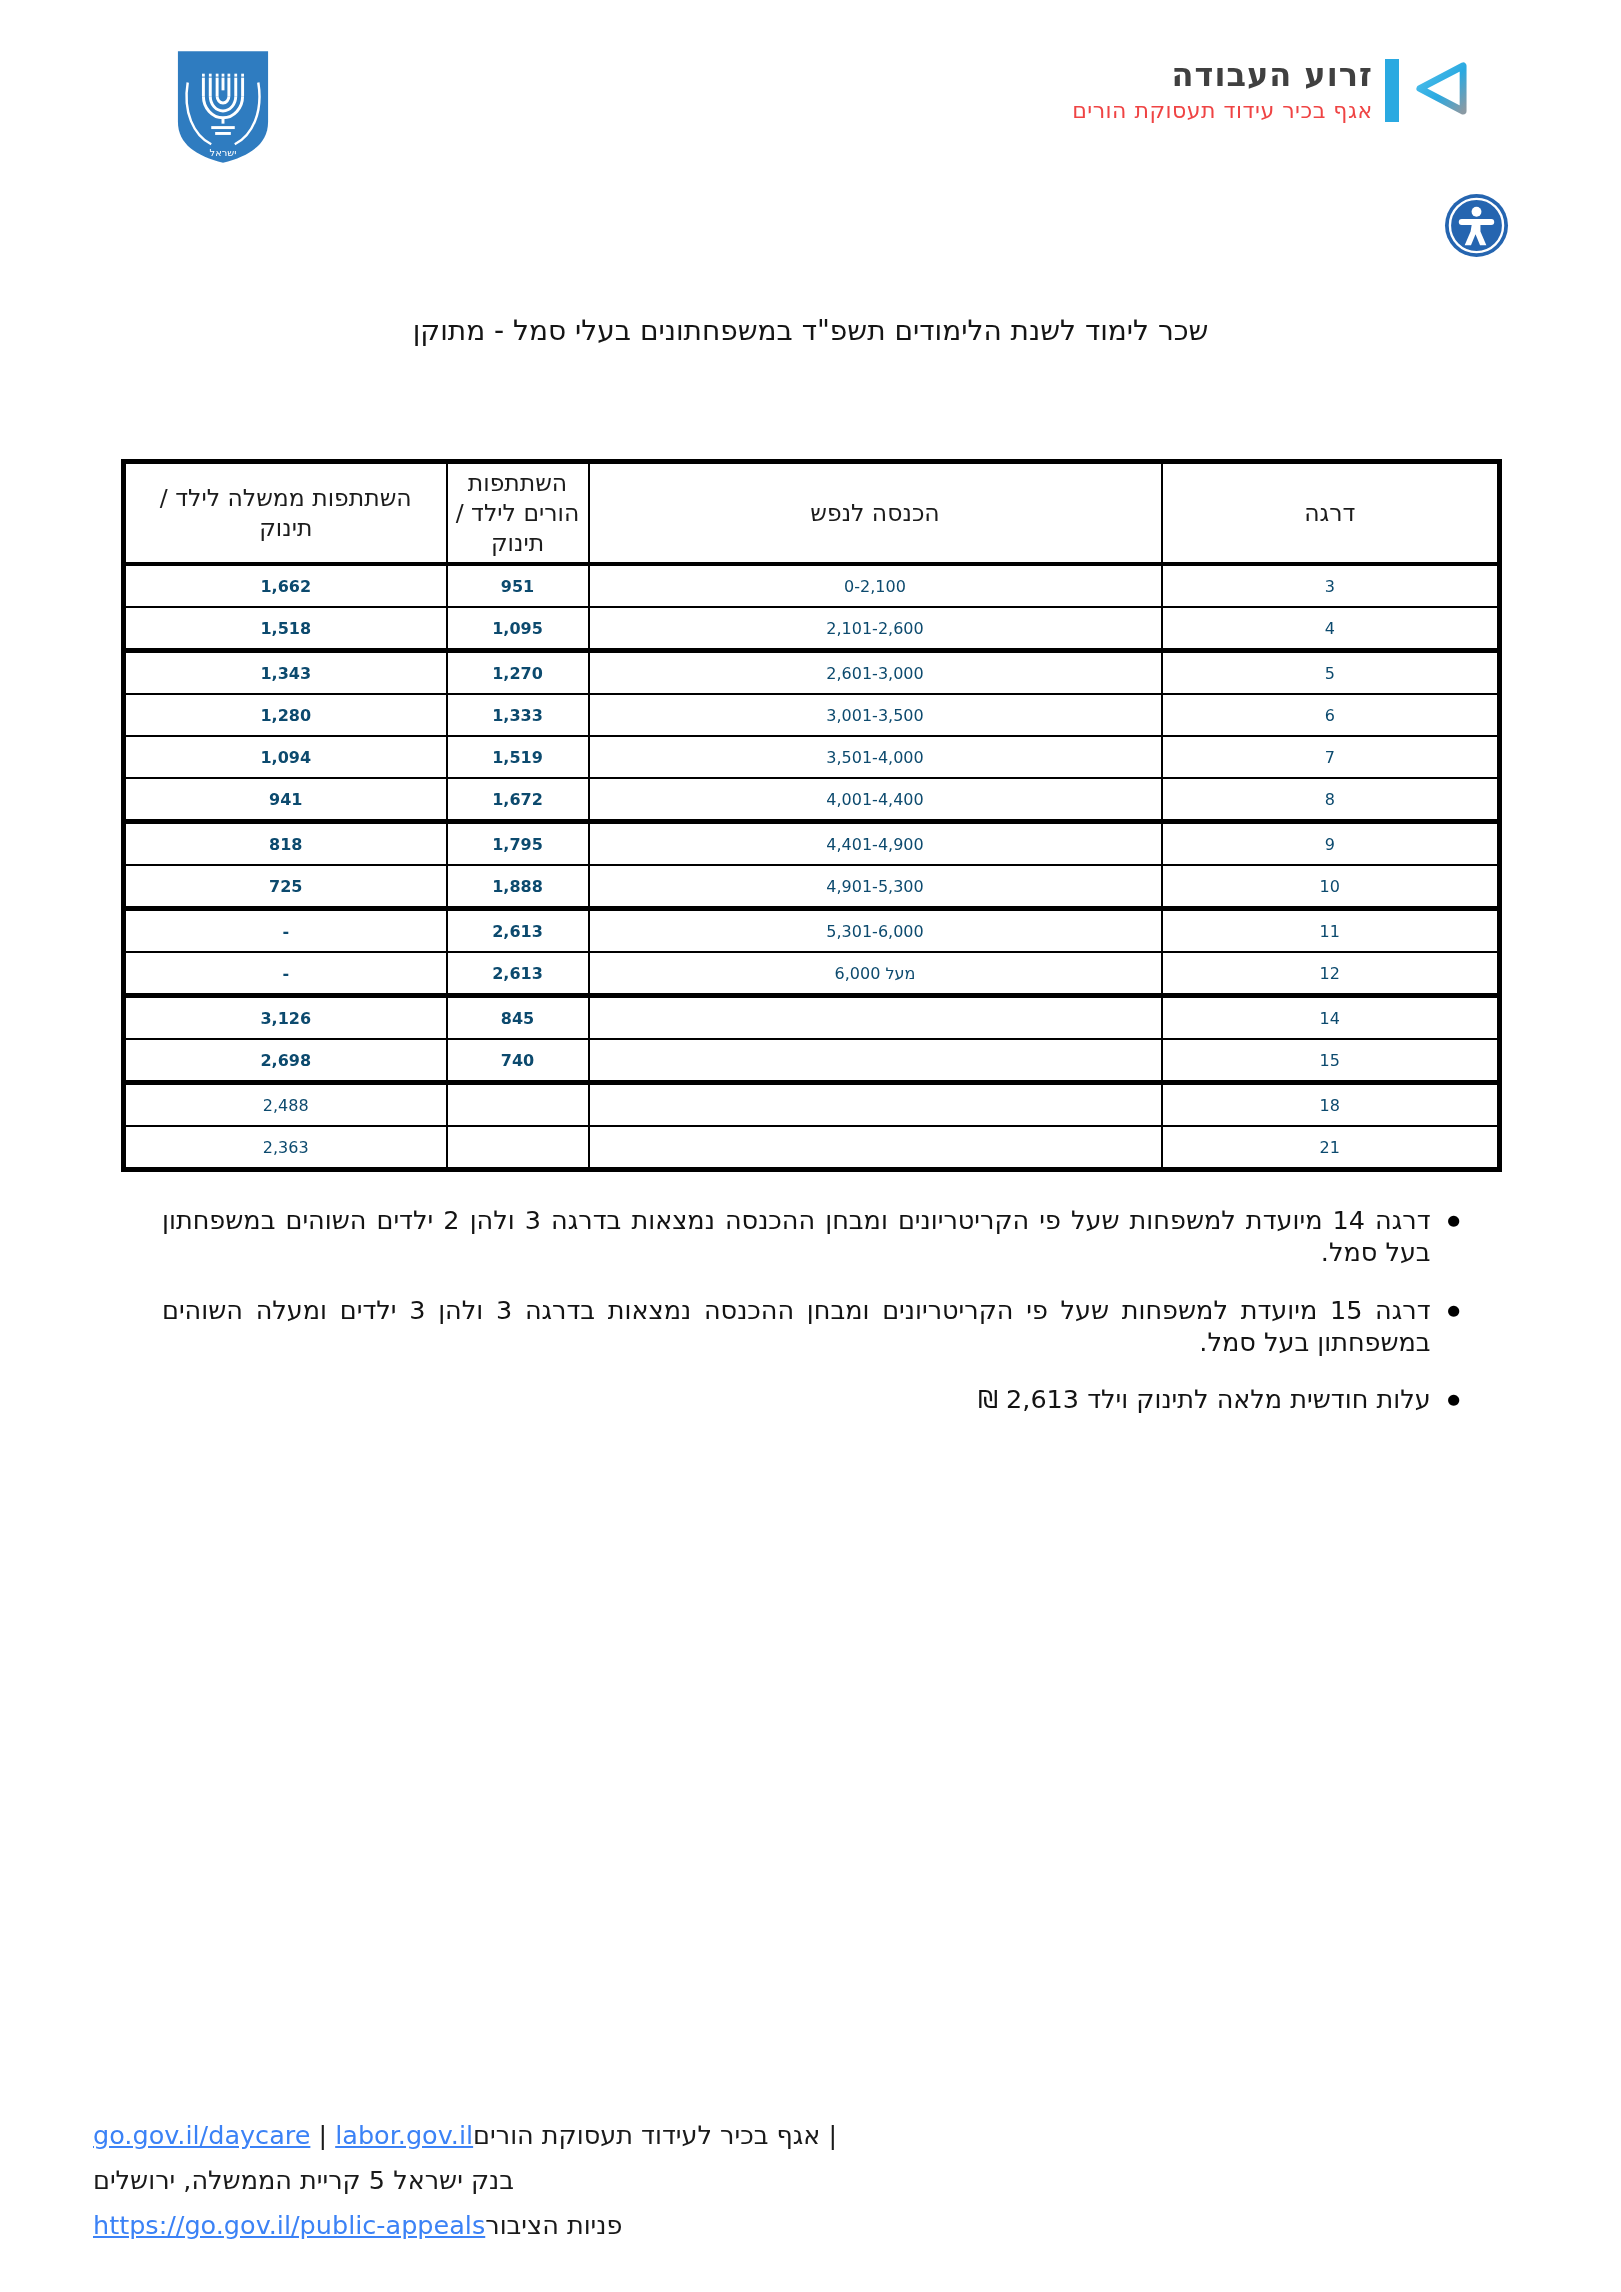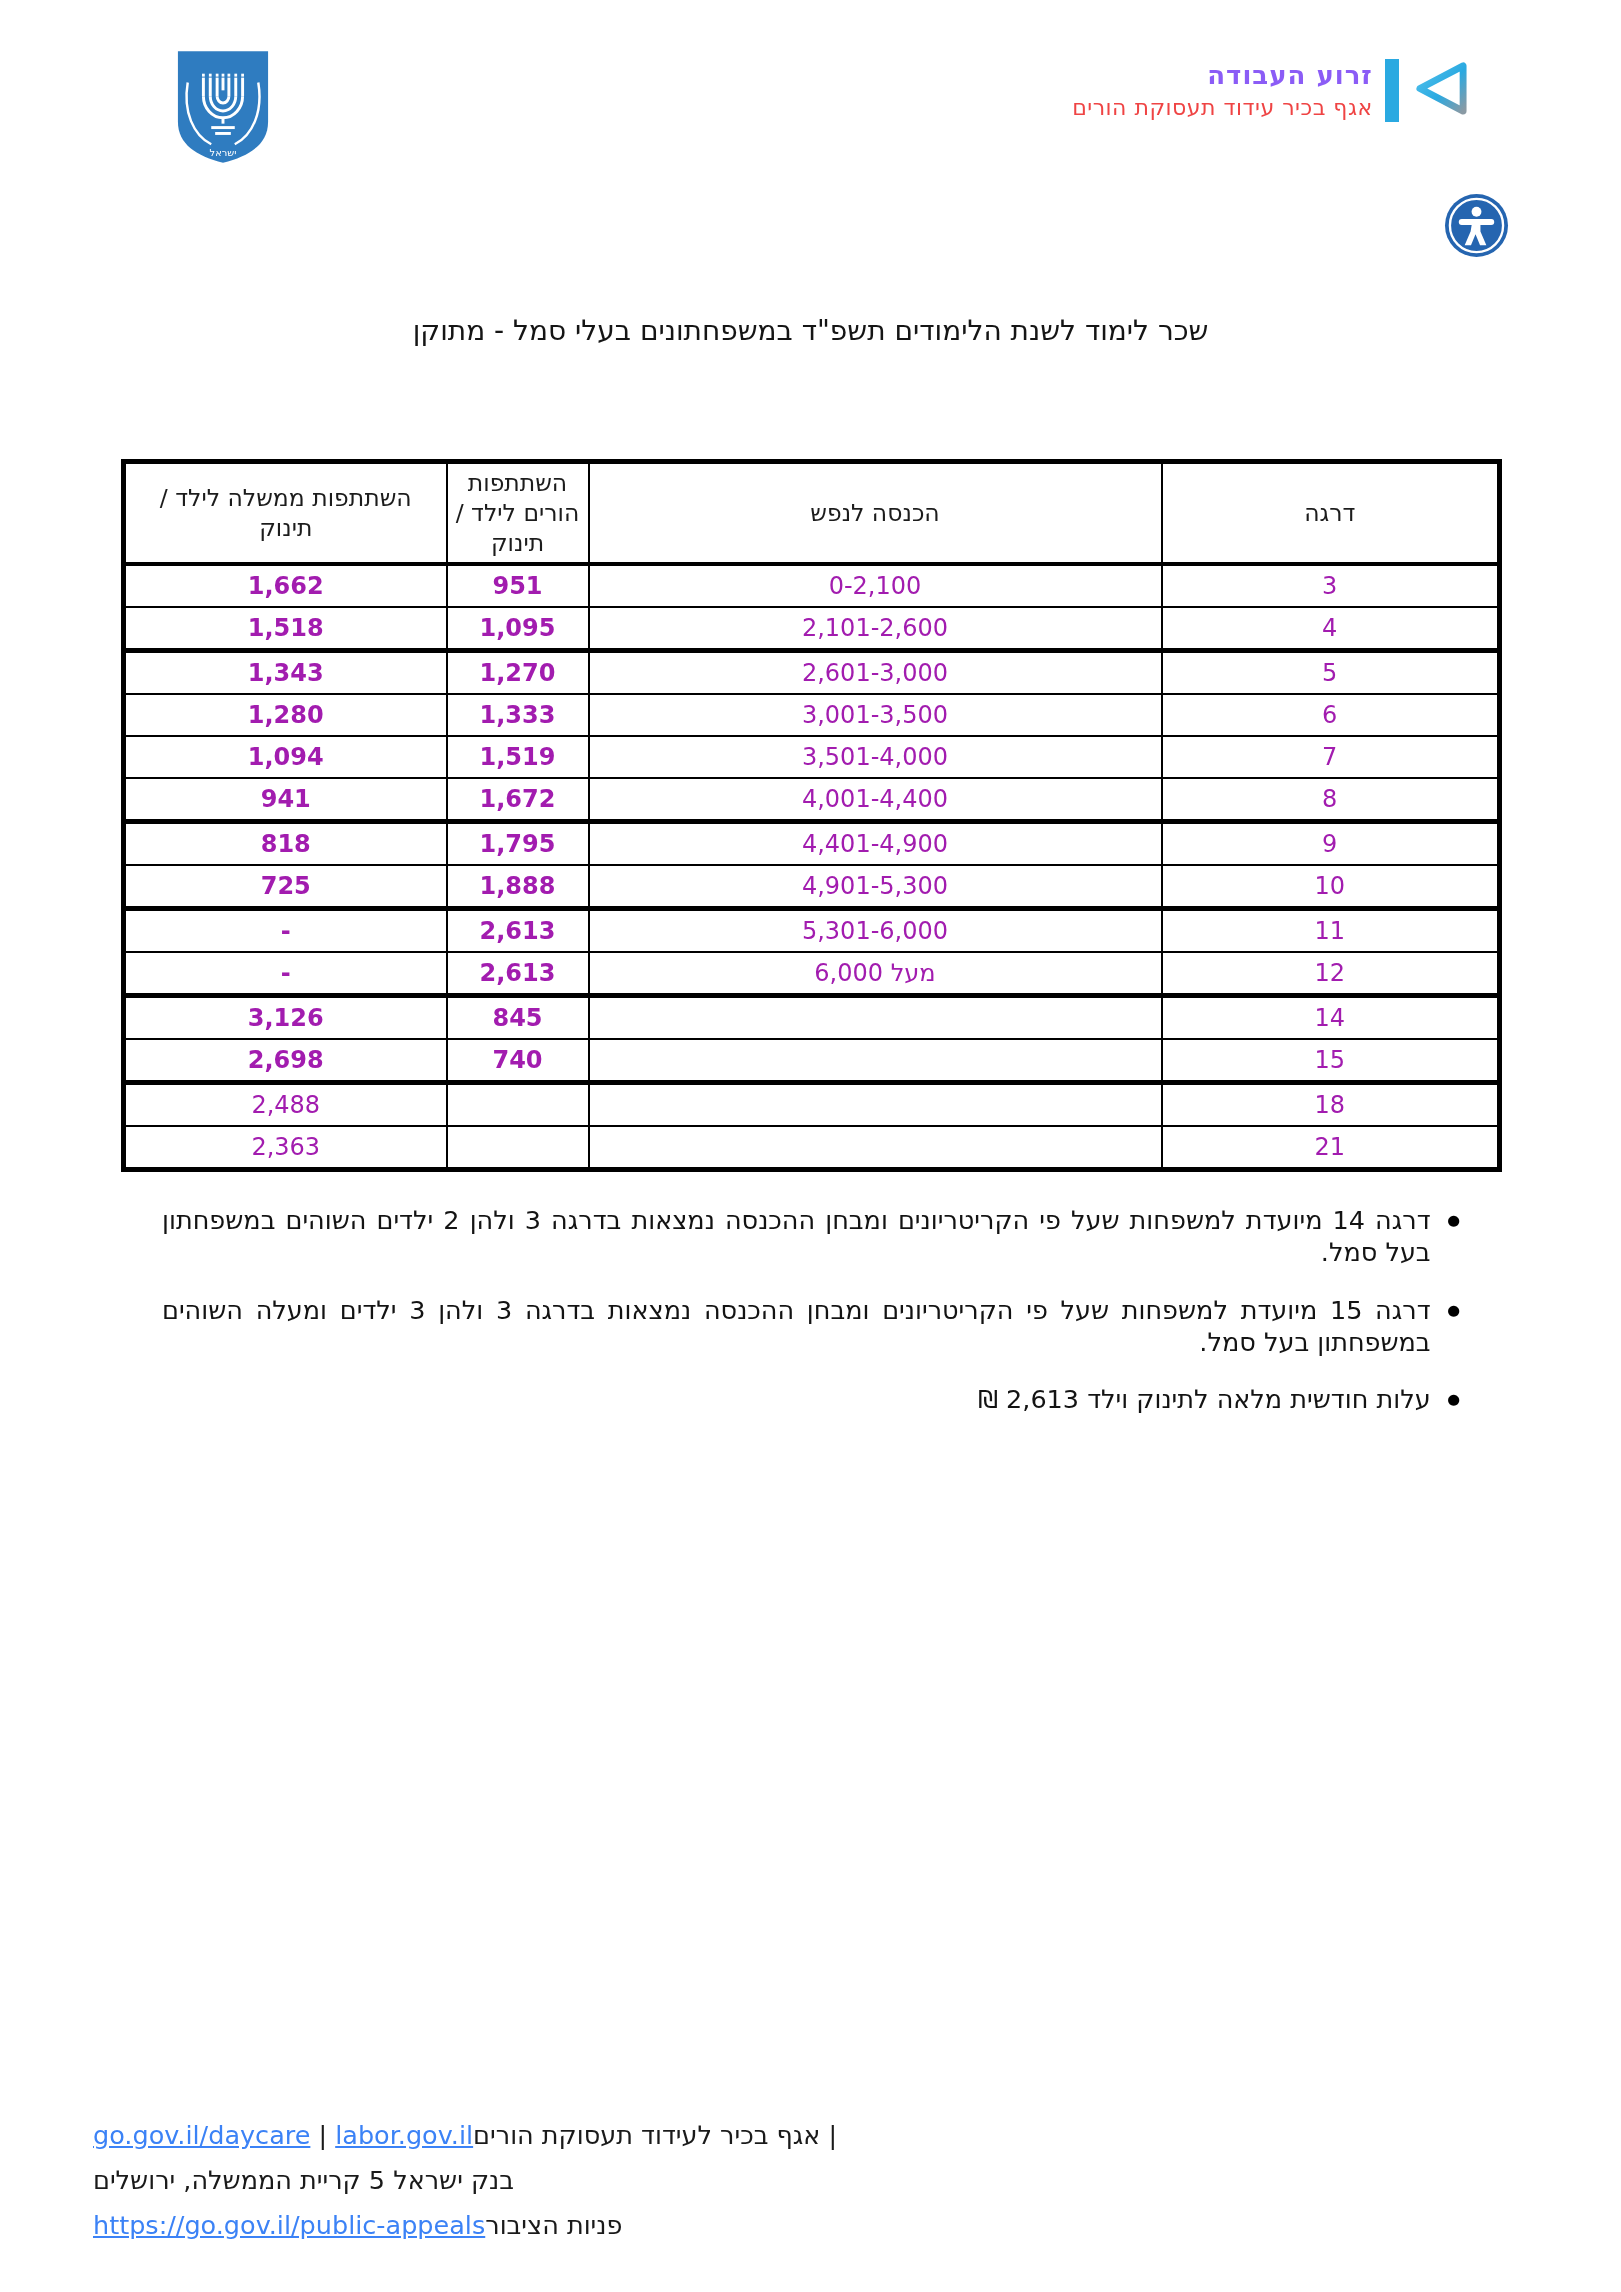--- a/index.html
+++ b/index.html
@@ -5,32 +5,32 @@
   html,body{margin:0;padding:0;background:#e8e8e8;}
   .page{
     position:relative;width:1621px;height:2293px;background:#ffffff;
     font-family:"DejaVu Sans","Liberation Sans",sans-serif;direction:rtl;overflow:hidden;
     margin:0 auto;color:#111;
   }
   
   .emblem{position:absolute;left:174px;top:47px;width:98px;height:120px;}
   .brand{position:absolute;top:59px;right:149px;display:flex;direction:ltr;align-items:center;gap:11.8px;}
   .brand-text{direction:rtl;text-align:right;line-height:1;}
-  .brand-title{font-size:26px;font-weight:700;color:#8b5cf6;letter-spacing:1px;}
+  .brand-title{font-size:32px;font-weight:700;color:#404040;letter-spacing:1px;}
   .brand-subtitle{font-size:22px;color:#ef4444;margin-top:8.8px;letter-spacing:0.5px;}
   .brand-bar{width:14.7px;height:63px;background:#2aa9e1;}
   .a11y{position:absolute;left:1444px;top:193px;width:65px;height:65px;border:0;background:transparent;padding:0;cursor:pointer;}
   
   .doc-title{position:absolute;top:314px;left:0;width:100%;text-align:center;font-size:28px;color:#151515;}
   
   .table-wrap{position:absolute;left:125px;top:459px;width:1377px;}
   table.tuition{width:100%;border-collapse:collapse;table-layout:fixed;direction:rtl;border:5.9px solid #000;}
   table.tuition th,table.tuition td{border:2.9px solid #000;text-align:center;vertical-align:middle;padding:0 3.9px;overflow:hidden;}
   table.tuition th{height:98px;font-weight:400;font-size:23.5px;line-height:30px;color:#1c1c1c;border-bottom-width:4.9px;}
-  table.tuition td{height:40px;font-size:24px;color:#a21caf;}
+  table.tuition td{height:40px;font-size:16px;color:#0c4a6e;}
   td.b{font-weight:700;color:#000;font-size:26.5px;}
   td.light{font-weight:400;color:#5d5d5d;}
   tr.thick td{border-bottom-width:5.9px;}
   
   .notes{position:absolute;top:1204px;right:163px;width:1296px;list-style:none;margin:0;padding:0;}
   .notes li{position:relative;padding-right:27.4px;text-align:justify;font-size:25.5px;line-height:32px;margin-bottom:25.5px;color:#131313;}
   .notes .dot{position:absolute;right:-2px;top:0;font-size:14.7px;line-height:32px;color:#000;}
   
   .footer{position:absolute;left:93px;top:2119px;direction:rtl;text-align:left;width:814px;}
   .footer-line{font-size:25.5px;line-height:33px;margin-bottom:11.8px;color:#1a1a1a;white-space:nowrap;}

